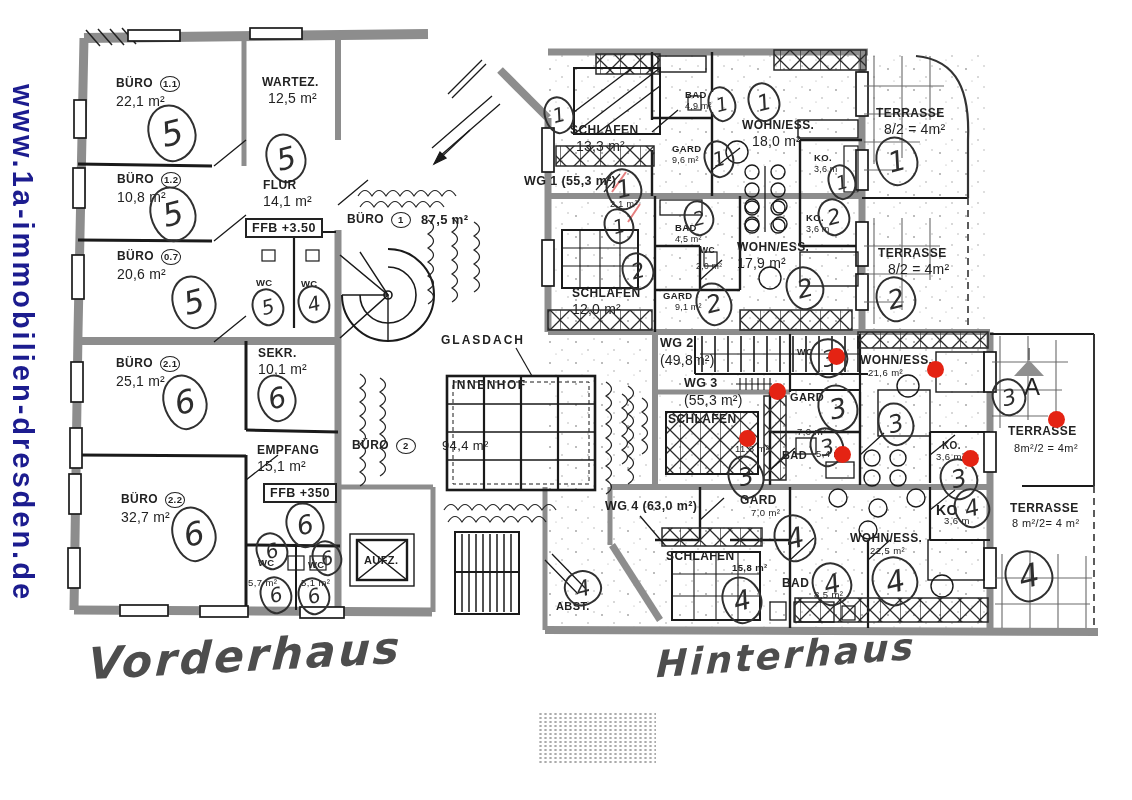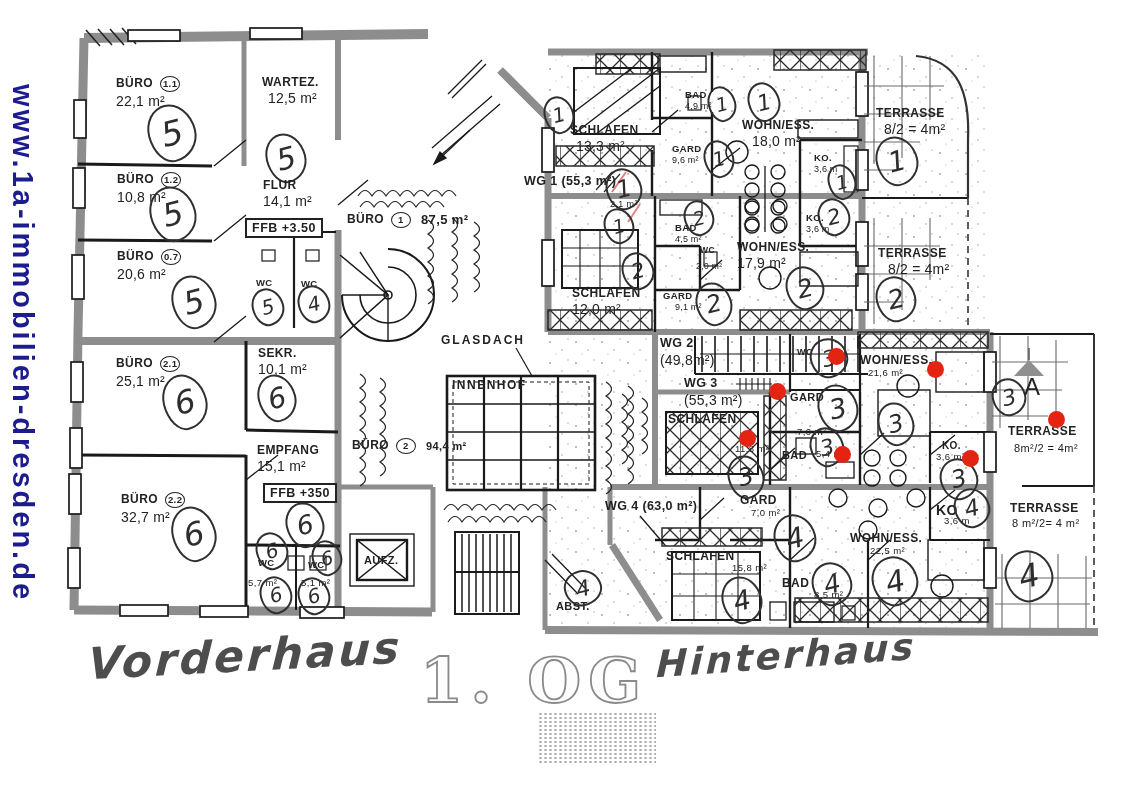--- a/index.html
+++ b/index.html
@@ -309,21 +309,20 @@
     <path d="M612,192 L626,172 M628,222 L640,204"></path>
   </g>
 
   <g stroke="#2a2a2a" stroke-width="1.2">
     <path d="M596,190 L612,172 M604,192 L620,174"></path>
   </g>
 </svg>
 
 <div id="url-watermark">www.1a-immobilien-dresden.de</div>
 <div id="caption-vorderhaus" class="script">Vorderhaus</div>
-<div id="floor-title">1. OG</div>
 <div id="caption-hinterhaus" class="script">Hinterhaus</div>
 <div id="stamp-blob"></div>
 
 <div class="lbl" style="left:116px;top:76px">
   <span class="row">
         <span>BÜRO</span>
         <span class="pnum">1.1</span>
       </span>
   <span class="ar">22,1 m²</span>
 </div>
@@ -410,21 +409,21 @@
   <span class="row">
         <span>BÜRO</span>
         <span class="pnum">1</span>
         <span style="font-weight:600;font-size:13px;margin-left:6px">87,5 m²</span>
       </span>
 </div>
 <div class="lbl" style="left:352px;top:438px">
   <span class="row">
         <span>BÜRO</span>
         <span class="pnum">2</span>
-        <span style="font-weight:700;font-size:11px;margin-left:6px">94,4 m²</span>
+        <span style="font-weight:400;font-size:13px;margin-left:22px">94,4 m²</span>
       </span>
 </div>
 
 <div class="lbl" style="left:441px;top:334px;letter-spacing:2px">GLASDACH</div>
 <div class="lbl" style="left:452px;top:379px;letter-spacing:1.5px">INNENHOF</div>
 
 <div class="lbl tiny" style="left:556px;top:600px;font-size:11px">ABST.</div>
 <div class="hand" style="left:564px;top:570px;width:34px;height:32px;font-size:22px">4</div>
 
 <div class="lbl" style="left:524px;top:175px;font-size:12.5px">WG 1 (55,3 m²)</div>
@@ -525,21 +524,21 @@
 <div class="hand" style="left:992px;top:378px;width:30px;height:34px;font-size:22px">3</div>
 <div class="lbl" style="left:1024px;top:374px;font-size:24px;font-weight:500">A</div>
 <div class="lbl" style="left:1008px;top:425px">TERRASSE</div>
 <div class="lbl tiny" style="left:1014px;top:442px;font-size:11px;font-weight:500">8m²/2 = 4m²</div>
 
 <div class="lbl" style="left:605px;top:500px;font-size:12.5px">WG 4 (63,0 m²)</div>
 <div class="lbl tiny" style="left:740px;top:494px;font-size:12px">GARD</div>
 <div class="lbl tiny" style="left:751px;top:508px;font-weight:500">7,0 m²</div>
 <div class="hand" style="left:774px;top:514px;width:38px;height:44px;font-size:28px">4</div>
 <div class="lbl" style="left:666px;top:550px">SCHLAFEN</div>
-<div class="lbl tiny" style="left:732px;top:563px;font-weight:400">15,8 m²</div>
+<div class="lbl tiny" style="left:732px;top:563px;font-weight:700">15,8 m²</div>
 <div class="hand" style="left:722px;top:576px;width:36px;height:44px;font-size:27px">4</div>
 <div class="lbl tiny" style="left:782px;top:577px;font-size:12px">BAD</div>
 <div class="lbl tiny" style="left:814px;top:590px;font-weight:500">8,5 m²</div>
 <div class="hand" style="left:812px;top:562px;width:36px;height:40px;font-size:26px">4</div>
 <div class="lbl" style="left:850px;top:532px">WOHN/ESS.</div>
 <div class="lbl tiny" style="left:870px;top:546px;font-weight:500">22,5 m²</div>
 <div class="hand" style="left:872px;top:556px;width:42px;height:46px;font-size:30px">4</div>
 <div class="lbl tiny" style="left:936px;top:503px;font-size:14px">KO</div>
 <div class="lbl tiny" style="left:944px;top:516px;font-weight:500">3,6 m</div>
 <div class="hand" style="left:954px;top:488px;width:32px;height:36px;font-size:23px">4</div>

